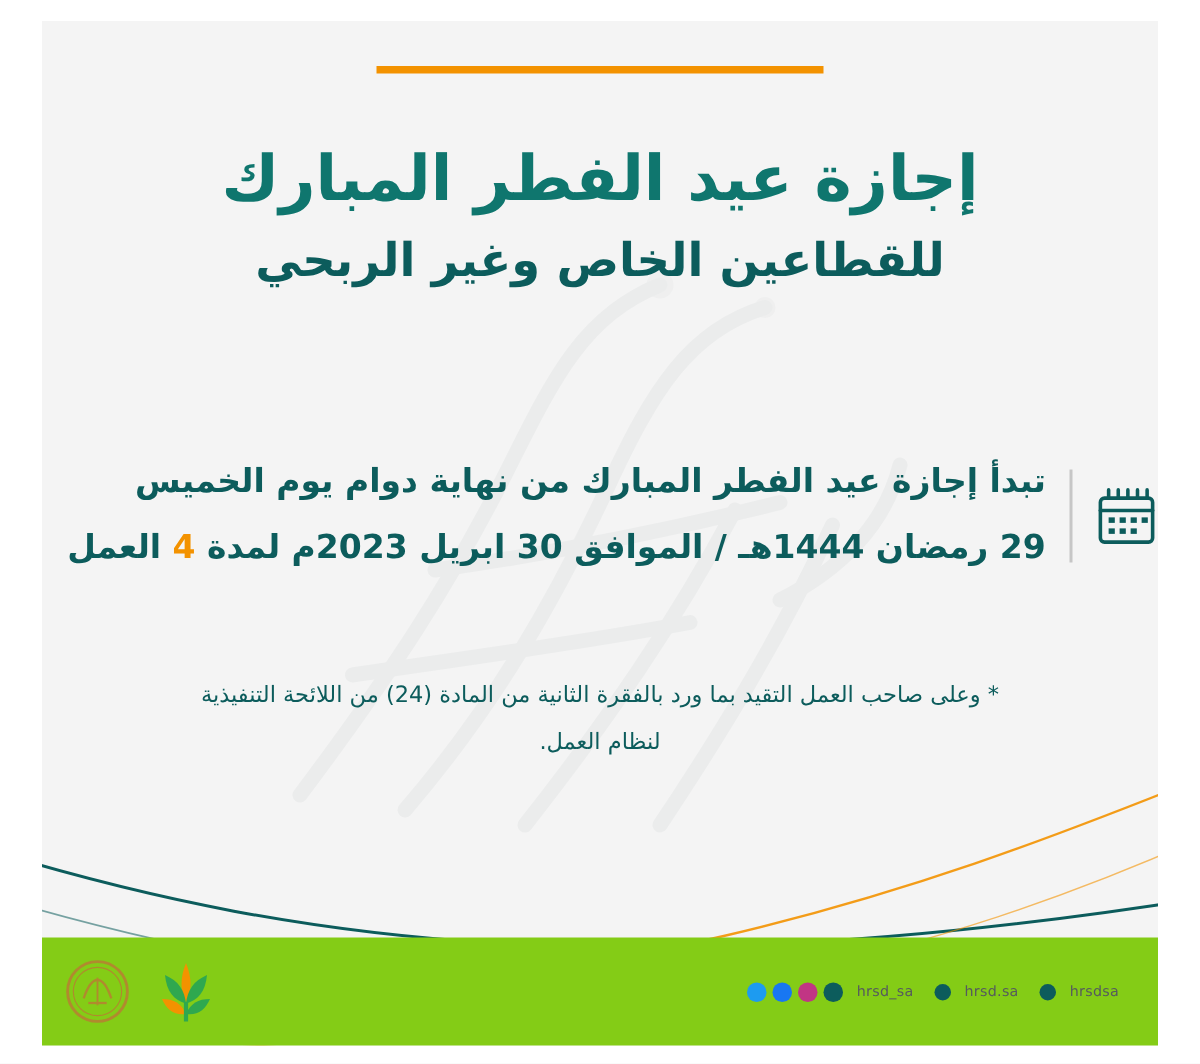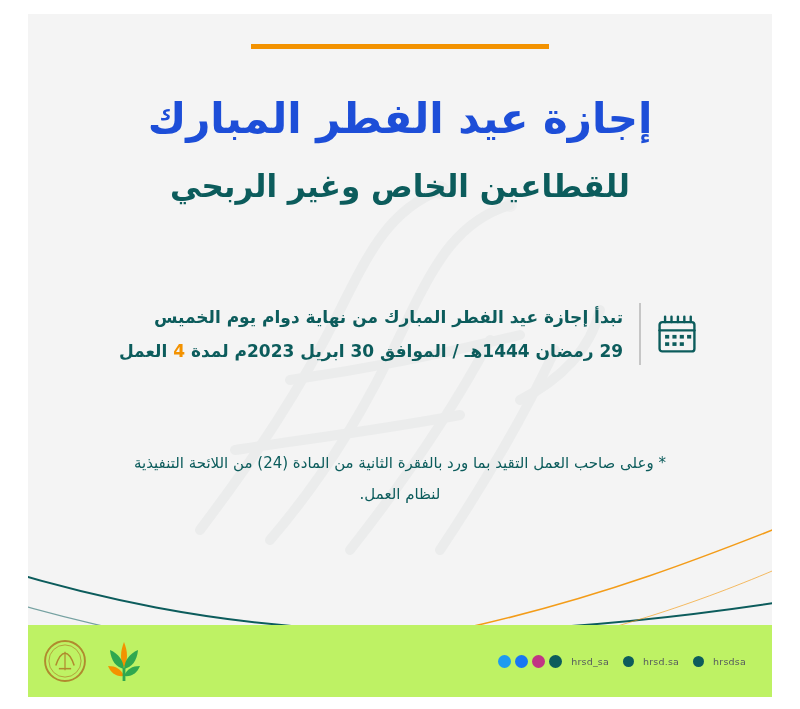--- a/index.html
+++ b/index.html
@@ -53,50 +53,50 @@
     position: absolute;
     top: 92px;
     left: 0;
     width: 800px;
     text-align: center;
     z-index: 5;
   }
   .title-main {
     font-size: 42px;
     font-weight: bold;
-    color: #1d4ed8;
+    color: #0f766e;
     letter-spacing: 0px;
     line-height: 1.2;
     padding: 2px 0 6px;
   }
   .title-sub {
     font-size: 31px;
     font-weight: bold;
     color: #0c5c5c;
     line-height: 1.35;
-    margin-top: 16px;
+    margin-top: 4px;
   }
 
   
   .info-block {
     position: absolute;
     top: 300px;
     left: 0;
     width: 800px;
     display: flex;
     flex-direction: row-reverse;
     align-items: center;
     justify-content: center;
     gap: 0px;
     z-index: 5;
   }
   .info-text {
     text-align: right;
     color: #0c5c5c;
-    font-size: 17px;
+    font-size: 22px;
     line-height: 2.0;
     font-weight: bold;
     padding-left: 18px;
     padding-right: 2px;
     direction: rtl;
   }
   .info-text .line2 { font-weight: bold; }
   .num-highlight { color: #f39200; font-weight: bold; }
   .divider {
     width: 2px;
@@ -124,21 +124,21 @@
   
   .swoosh { position: absolute; left: 0; bottom: 0; width: 800px; height: 260px; z-index: 3; pointer-events: none; }
 
   
   .footer {
     position: absolute;
     bottom: 12px;
     left: 28px;
     right: 28px;
     height: 72px;
-    background: #bef264;
+    background: #84cc16;
     z-index: 9;
     display: flex;
     align-items: center;
     justify-content: space-between;
     padding: 0 18px 0 14px;
     flex-direction: row-reverse;
   }
   .logos { display: flex; align-items: center; gap: 14px; flex-direction: row-reverse; }
   .logo-emblem { width: 46px; height: 46px; }
   .logo-mark { width: 44px; height: 46px; }

